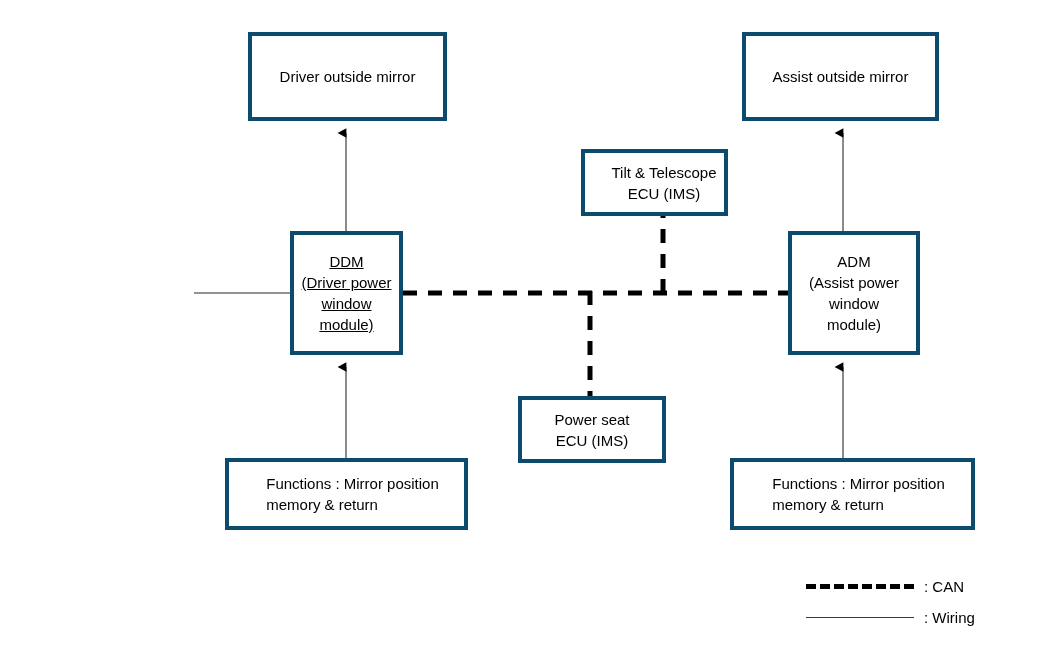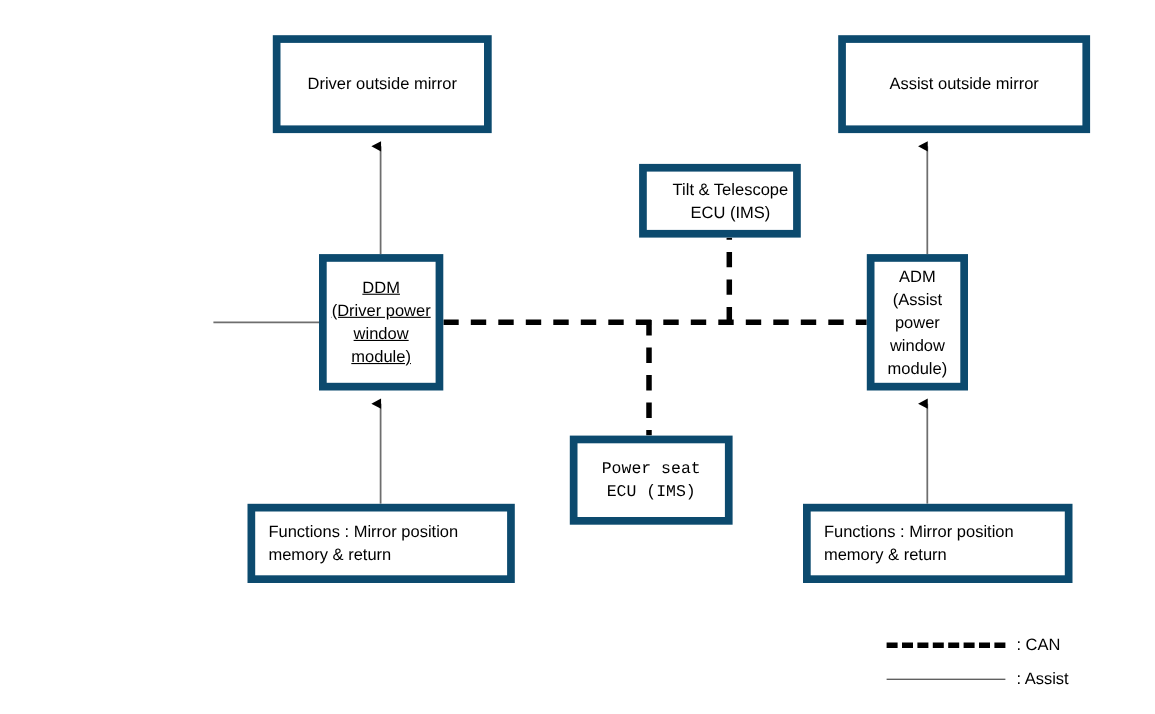--- a/index.html
+++ b/index.html
@@ -11,33 +11,33 @@
     position: relative;
     width: 1050px;
     height: 649px;
     background: #ffffff;
     font-family: "Liberation Sans", sans-serif;
     overflow: hidden;
   }
   .node {
     position: absolute;
     box-sizing: border-box;
-    border: 7px solid #0c4a6e;
+    border: 4px solid #0c4a6e;
     background: #ffffff;
     display: flex;
     align-items: center;
     justify-content: center;
     text-align: center;
     color: #000000;
     font-size: 15px;
     line-height: 21px;
     z-index: 3;
   }
   .node.left-align {
-    justify-content: flex-start;
+    justify-content: center;
     text-align: left;
     padding-left: 12px;
   }
   .node-label {
     display: block;
     white-space: pre-line;
   }
   svg.wires {
     position: absolute;
     left: 0;
@@ -98,45 +98,45 @@
 
     <line x1="663" y1="293" x2="663" y2="216" stroke="#000000" stroke-width="5" stroke-dasharray="14 11"></line>
 
     <line x1="590" y1="291" x2="590" y2="396" stroke="#000000" stroke-width="5" stroke-dasharray="14 11"></line>
   </svg>
 
   <div class="node" style="left:248px; top:32px; width:199px; height:89px;">
     <span class="node-label">Driver outside mirror</span>
   </div>
 
-  <div class="node" style="left:742px; top:32px; width:229px; height:89px;margin-left:20px;">
+  <div class="node" style="left:742px; top:32px; width:197px; height:89px;">
     <span class="node-label">Assist outside mirror</span>
   </div>
 
   <div class="node" style="left:581px; top:149px; width:147px; height:67px;padding-left:19px;">
     <span class="node-label">Tilt &amp; Telescope
 ECU (IMS)</span>
   </div>
 
 
   <div class="node" style="left:290px; top:231px; width:113px; height:124px;text-decoration:underline;">
     <span class="node-label">DDM
 (Driver power
 window
 module)</span>
   </div>
 
-  <div class="node" style="left:788px; top:231px; width:92px; height:124px;">
+  <div class="node" style="left:788px; top:231px; width:132px; height:124px;">
     <span class="node-label">ADM
 (Assist power
 window
 module)</span>
   </div>
 
-  <div class="node" style="left:518px; top:396px; width:148px; height:81px;font-family:Liberation Mono, monospace;">
+  <div class="node" style="left:518px; top:396px; width:148px; height:67px;">
     <span class="node-label">Power seat
 ECU (IMS)</span>
   </div>
 
   <div class="node left-align" style="left:225px; top:458px; width:243px; height:72px;">
     <span class="node-label">Functions : Mirror position
 memory &amp; return</span>
   </div>
 
   <div class="node left-align" style="left:730px; top:458px; width:245px; height:72px;">
@@ -144,17 +144,17 @@
 memory &amp; return</span>
   </div>
 
   <div class="legend">
     <div class="legend-row" style="left:806px; top:578px;">
       <span class="legend-can-sample"></span>
       <span class="legend-text">: CAN</span>
     </div>
     <div class="legend-row" style="left:806px; top:609px;">
       <span class="legend-wiring-sample"></span>
-      <span class="legend-text">: Assist</span>
+      <span class="legend-text">: Wiring</span>
     </div>
   </div>
 
 </div>
 
 </body></html>

